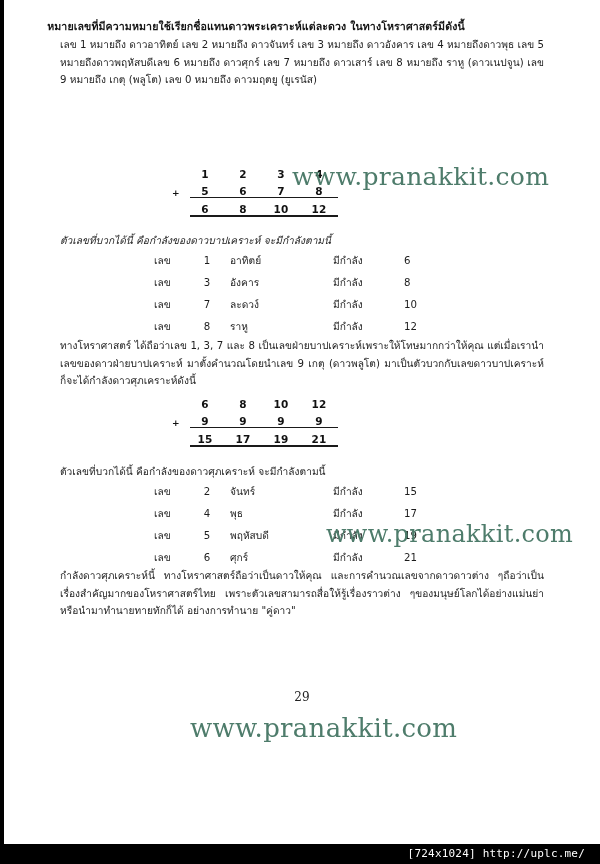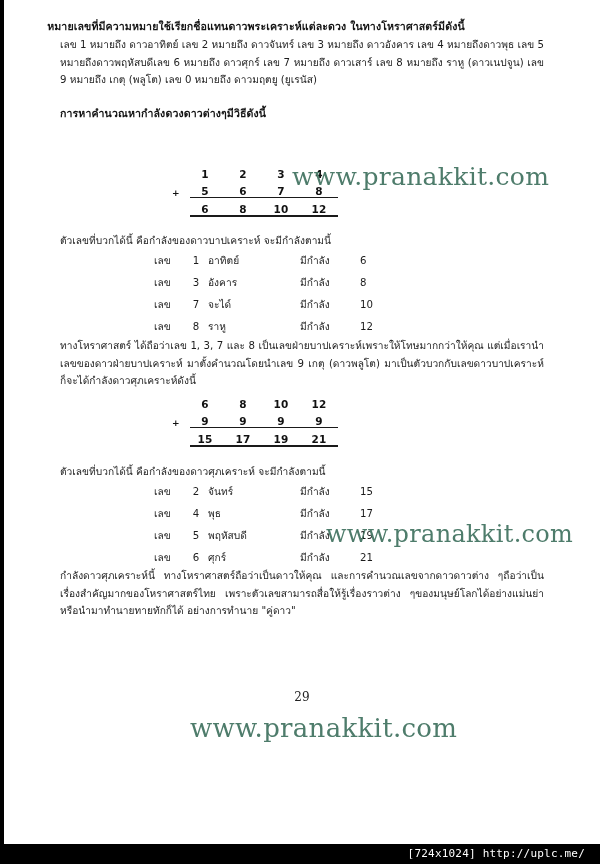--- a/index.html
+++ b/index.html
@@ -111,20 +111,21 @@
   .power-table {
     position: absolute;
     font-size: 10.2px;
     color: #1c1c1c;
   }
   .power-row {
     display: flex;
     align-items: baseline;
     height: 22px;
     line-height: 22px;
+    gap: 11px;
   }
   .pc-lek    { width: 30px; }
   .pc-num    { width: 24px; text-align: center; }
   .pc-planet { width: 92px; }
   .pc-power  { width: 60px; }
   .pc-value  { width: 30px; }
 
   
   .watermark {
     position: absolute;
@@ -181,21 +182,20 @@
 
   <div class="left-edge"></div>
 
   <div class="page-sheet">
     <div class="page-inner">
 
       <div class="heading doc-text">หมายเลขที่มีความหมายใช้เรียกชื่อแทนดาวพระเคราะห์แต่ละดวง   ในทางโหราศาสตร์มีดังนี้</div>
 
       <div class="para" style="top:36px;">เลข 1 หมายถึง ดาวอาทิตย์ เลข 2 หมายถึง ดาวจันทร์ เลข 3 หมายถึง ดาวอังคาร เลข 4 หมายถึงดาวพุธ เลข 5 หมายถึงดาวพฤหัสบดีเลข 6 หมายถึง ดาวศุกร์  เลข 7 หมายถึง ดาวเสาร์ เลข 8 หมายถึง ราหู (ดาวเนปจูน) เลข 9 หมายถึง เกตุ (พลูโต) เลข 0 หมายถึง ดาวมฤตยู (ยูเรนัส)</div>
 
-      <div class="subheading" style="top:105px;">การหาคำนวณหากำลังดวงดาวต่างๆมีวิธีดังนี้</div>
 
 
       <div class="sum-block" style="left:168px; top:168px;">
         <div class="sum-plus" style="top:20px;">+</div>
         <div class="sum-row">
           <div class="cell">1</div>
           <div class="cell">2</div>
           <div class="cell">3</div>
           <div class="cell">4</div>
         </div>
@@ -210,41 +210,41 @@
         <div class="sum-gap"></div>
         <div class="sum-row">
           <div class="cell">6</div>
           <div class="cell">8</div>
           <div class="cell">10</div>
           <div class="cell">12</div>
         </div>
         <div class="sum-rule"></div>
       </div>
 
-      <div class="para" style="top:232px;">ตัวเลขที่บวกได้นี้ คือกำลังของดาวบาปเคราะห์ จะมีกำลังตามนี้</div>
+      <div class="para" style="top:232px;font-style:italic;">ตัวเลขที่บวกได้นี้ คือกำลังของดาวบาปเคราะห์ จะมีกำลังตามนี้</div>
 
       <div class="power-table" style="left:150px; top:250px;">
         <div class="power-row">
           <div class="pc-lek">เลข</div>
           <div class="pc-num">1</div>
           <div class="pc-planet">อาทิตย์</div>
           <div class="pc-power">มีกำลัง</div>
           <div class="pc-value">6</div>
         </div>
         <div class="power-row">
           <div class="pc-lek">เลข</div>
           <div class="pc-num">3</div>
           <div class="pc-planet">อังคาร</div>
           <div class="pc-power">มีกำลัง</div>
           <div class="pc-value">8</div>
         </div>
         <div class="power-row">
           <div class="pc-lek">เลข</div>
           <div class="pc-num">7</div>
-          <div class="pc-planet">จะได์</div>
+          <div class="pc-planet">ละดวง์</div>
           <div class="pc-power">มีกำลัง</div>
           <div class="pc-value">10</div>
         </div>
         <div class="power-row">
           <div class="pc-lek">เลข</div>
           <div class="pc-num">8</div>
           <div class="pc-planet">ราหู</div>
           <div class="pc-power">มีกำลัง</div>
           <div class="pc-value">12</div>
         </div>

